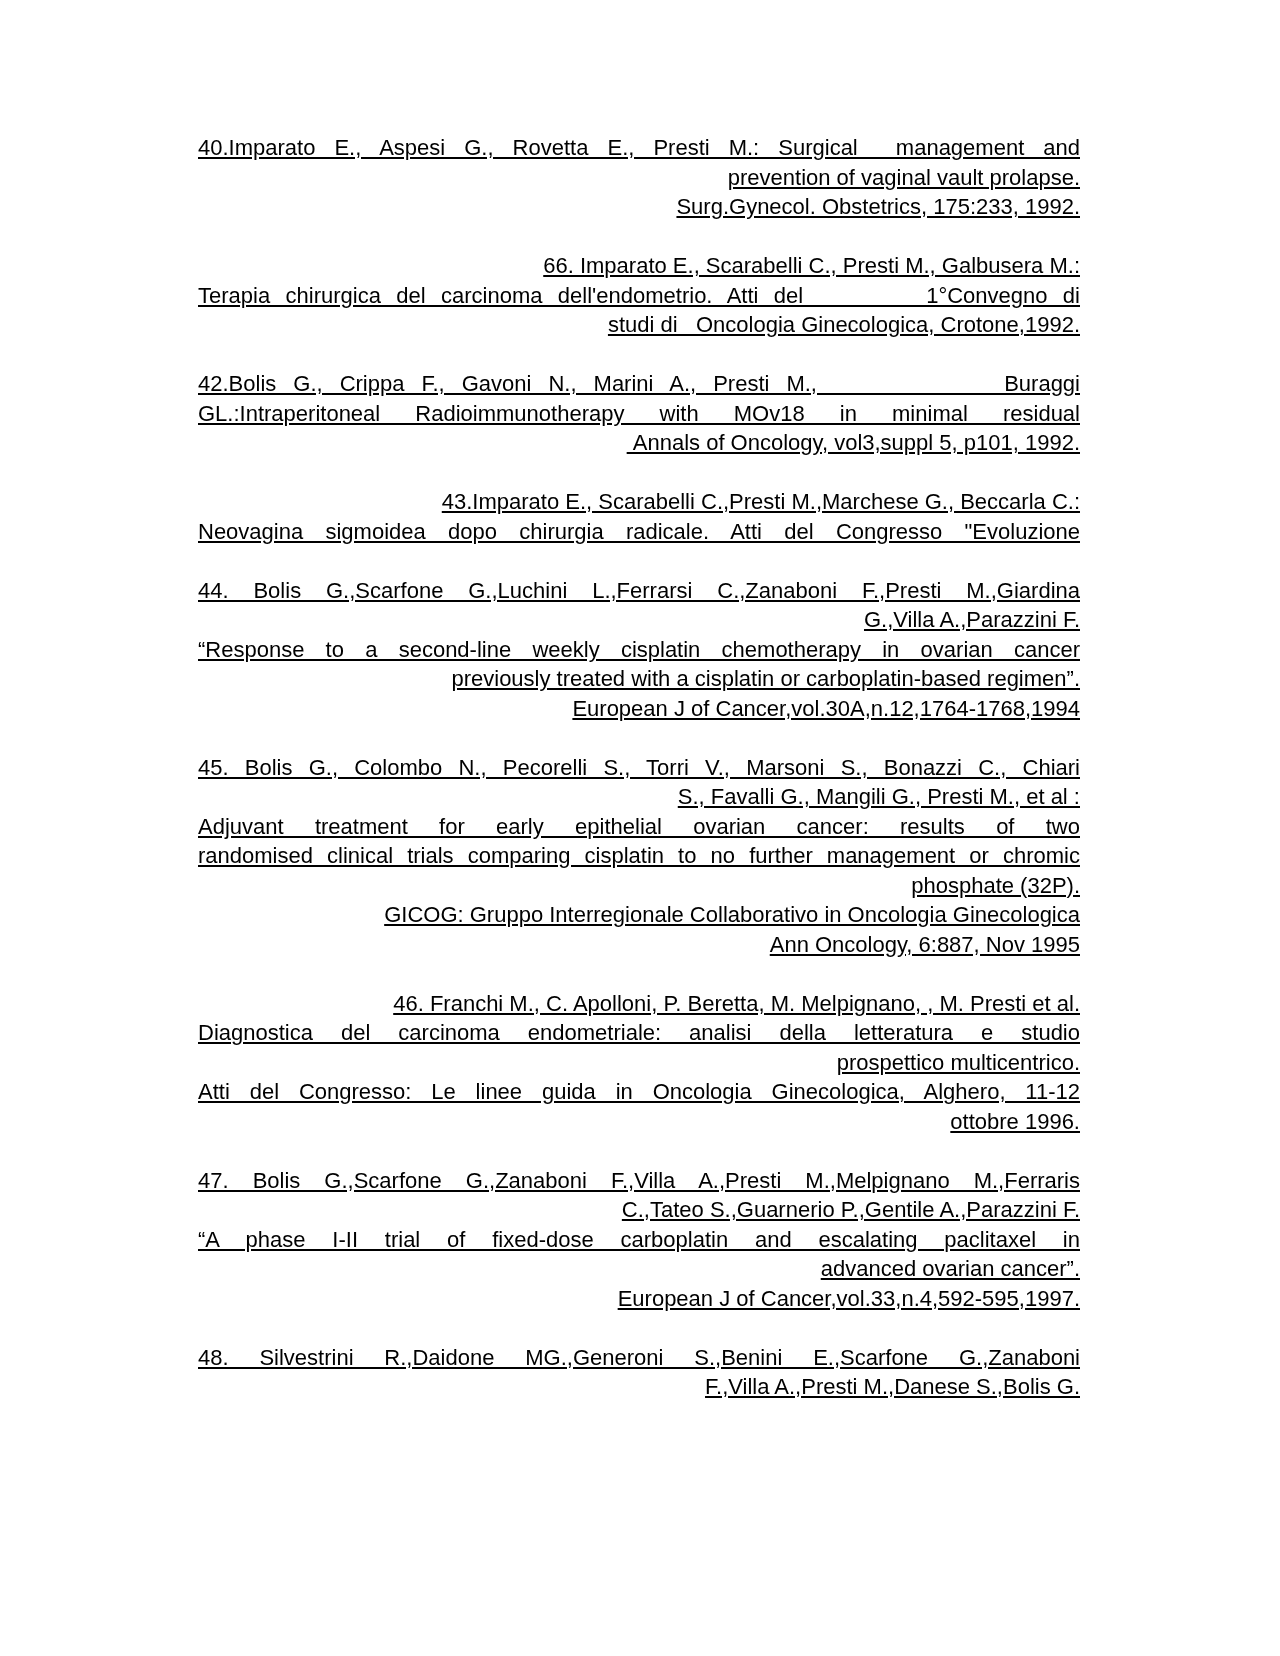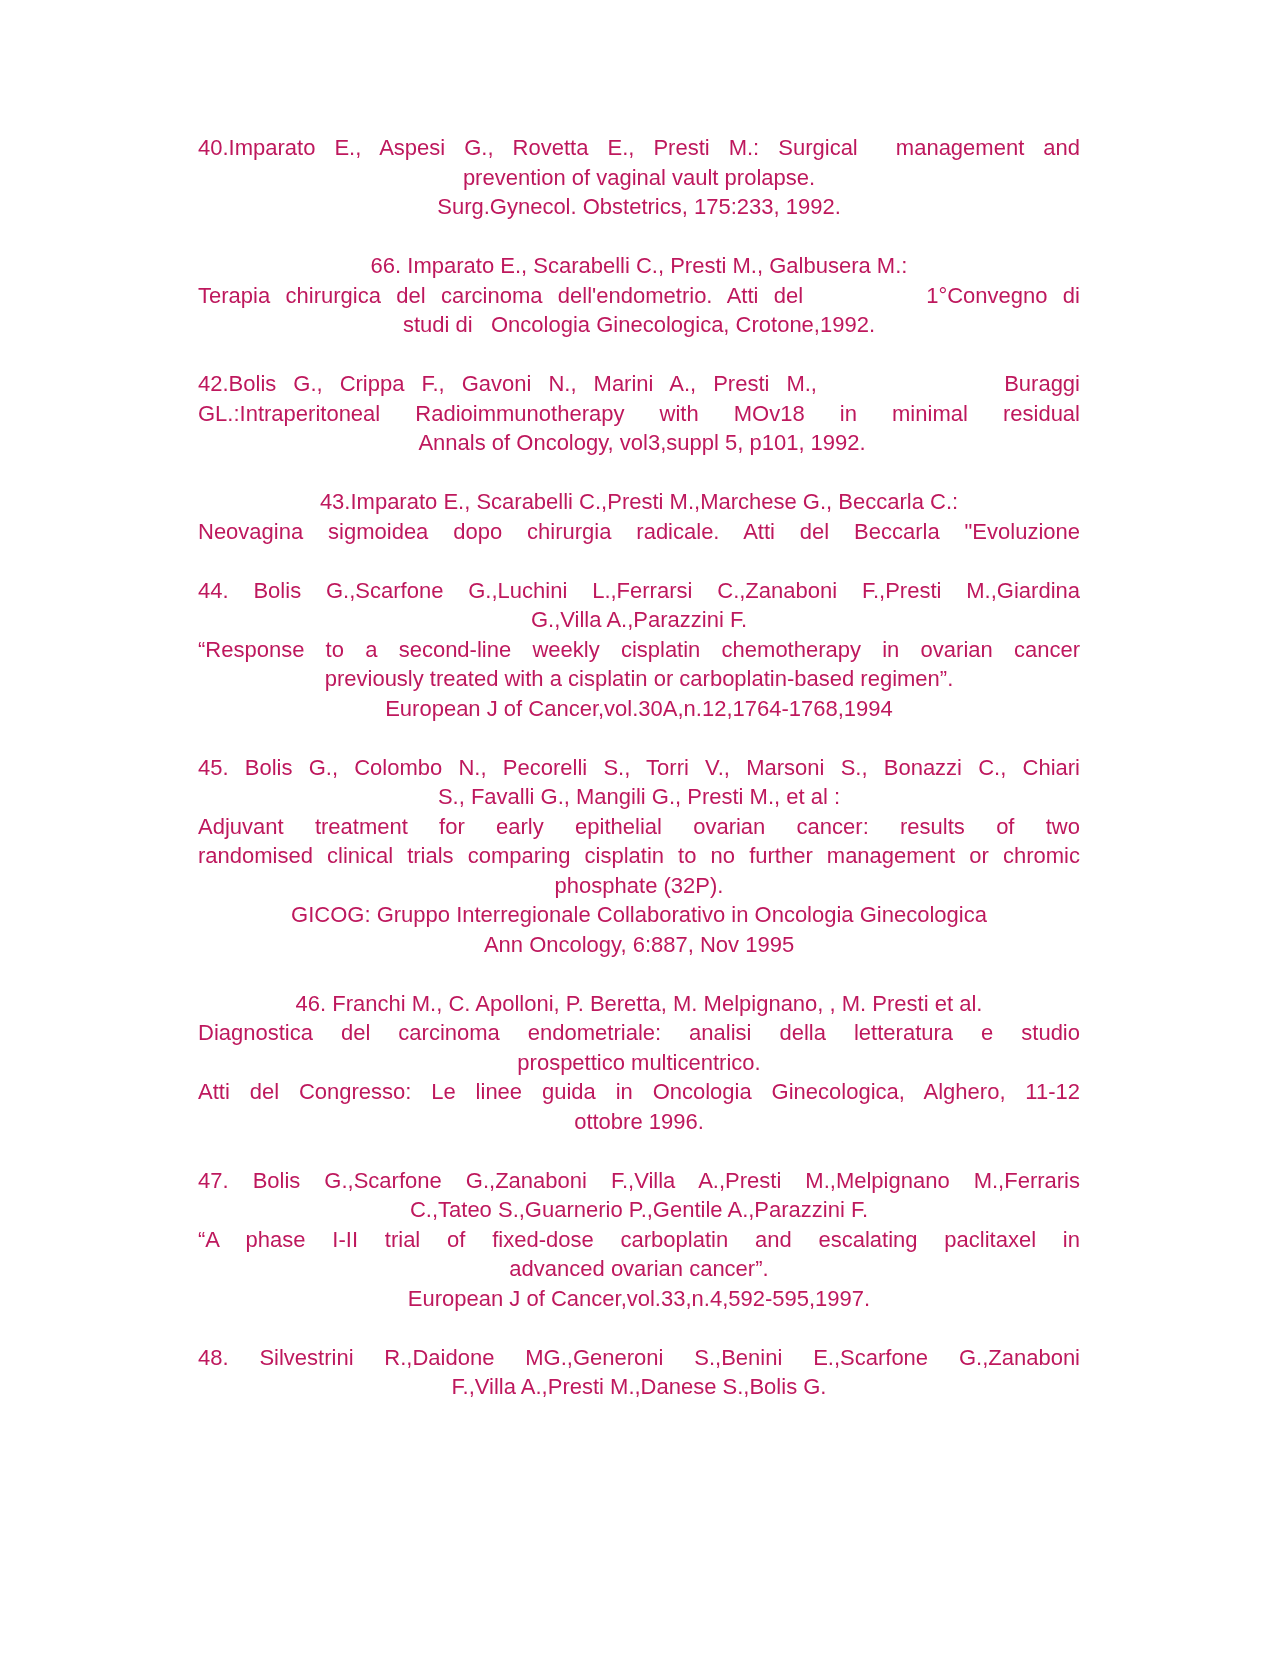--- a/index.html
+++ b/index.html
@@ -6,34 +6,35 @@
     margin: 0;
     padding: 0;
     background: #ffffff;
   }
   .page {
     position: relative;
     width: 1280px;
     height: 1432px;
     box-sizing: border-box;
     background: #ffffff;
-    color: #be185d;
+    color: #000000;
     padding: 133px 200px 0 198px;
     font-family: "Liberation Sans", "DejaVu Sans", sans-serif;
     font-size: 22px;
     overflow: hidden;
+    text-decoration: underline;
   }
   .entry {
     margin: 0 0 29.5px 0;
   }
   .line {
     line-height: 29.5px;
     min-height: 29.5px;
     white-space: normal;
-    text-align: center;
+    text-align: right;
   }
   .line.justified {
     text-align: justify;
     text-align-last: justify;
   }
 </style>
 </head>
 <body>
 
 <div class="page">
@@ -48,21 +49,21 @@
         <div class="line justified">Terapia chirurgica del carcinoma dell'endometrio. Atti del &nbsp;&nbsp;&nbsp;&nbsp;&nbsp;&nbsp;&nbsp;1°Convegno di</div>
         <div class="line">studi di &nbsp;&nbsp;Oncologia Ginecologica, Crotone,1992.</div>
       </div>
       <div class="entry">
         <div class="line justified">42.Bolis G., Crippa F., Gavoni N., Marini A., Presti M., &nbsp;&nbsp;&nbsp;&nbsp;&nbsp;&nbsp;&nbsp;&nbsp;&nbsp;&nbsp;Buraggi</div>
         <div class="line justified">GL.:Intraperitoneal Radioimmunotherapy with MOv18 in minimal residual</div>
         <div class="line">&nbsp;Annals of Oncology, vol3,suppl 5, p101, 1992.</div>
       </div>
       <div class="entry">
         <div class="line">43.Imparato E., Scarabelli C.,Presti M.,Marchese G., Beccarla C.:</div>
-        <div class="line justified">Neovagina sigmoidea dopo chirurgia radicale. Atti del Beccarla "Evoluzione</div>
+        <div class="line justified">Neovagina sigmoidea dopo chirurgia radicale. Atti del Congresso "Evoluzione</div>
       </div>
       <div class="entry">
         <div class="line justified">44. Bolis G.,Scarfone G.,Luchini L.,Ferrarsi C.,Zanaboni F.,Presti M.,Giardina</div>
         <div class="line">G.,Villa A.,Parazzini F.</div>
         <div class="line justified">“Response to a second-line weekly cisplatin chemotherapy in ovarian cancer</div>
         <div class="line">previously treated with a cisplatin or carboplatin-based regimen”.</div>
         <div class="line">European J of Cancer,vol.30A,n.12,1764-1768,1994</div>
       </div>
       <div class="entry">
         <div class="line justified">45. Bolis G., Colombo N., Pecorelli S., Torri V., Marsoni S., Bonazzi C., Chiari</div>

